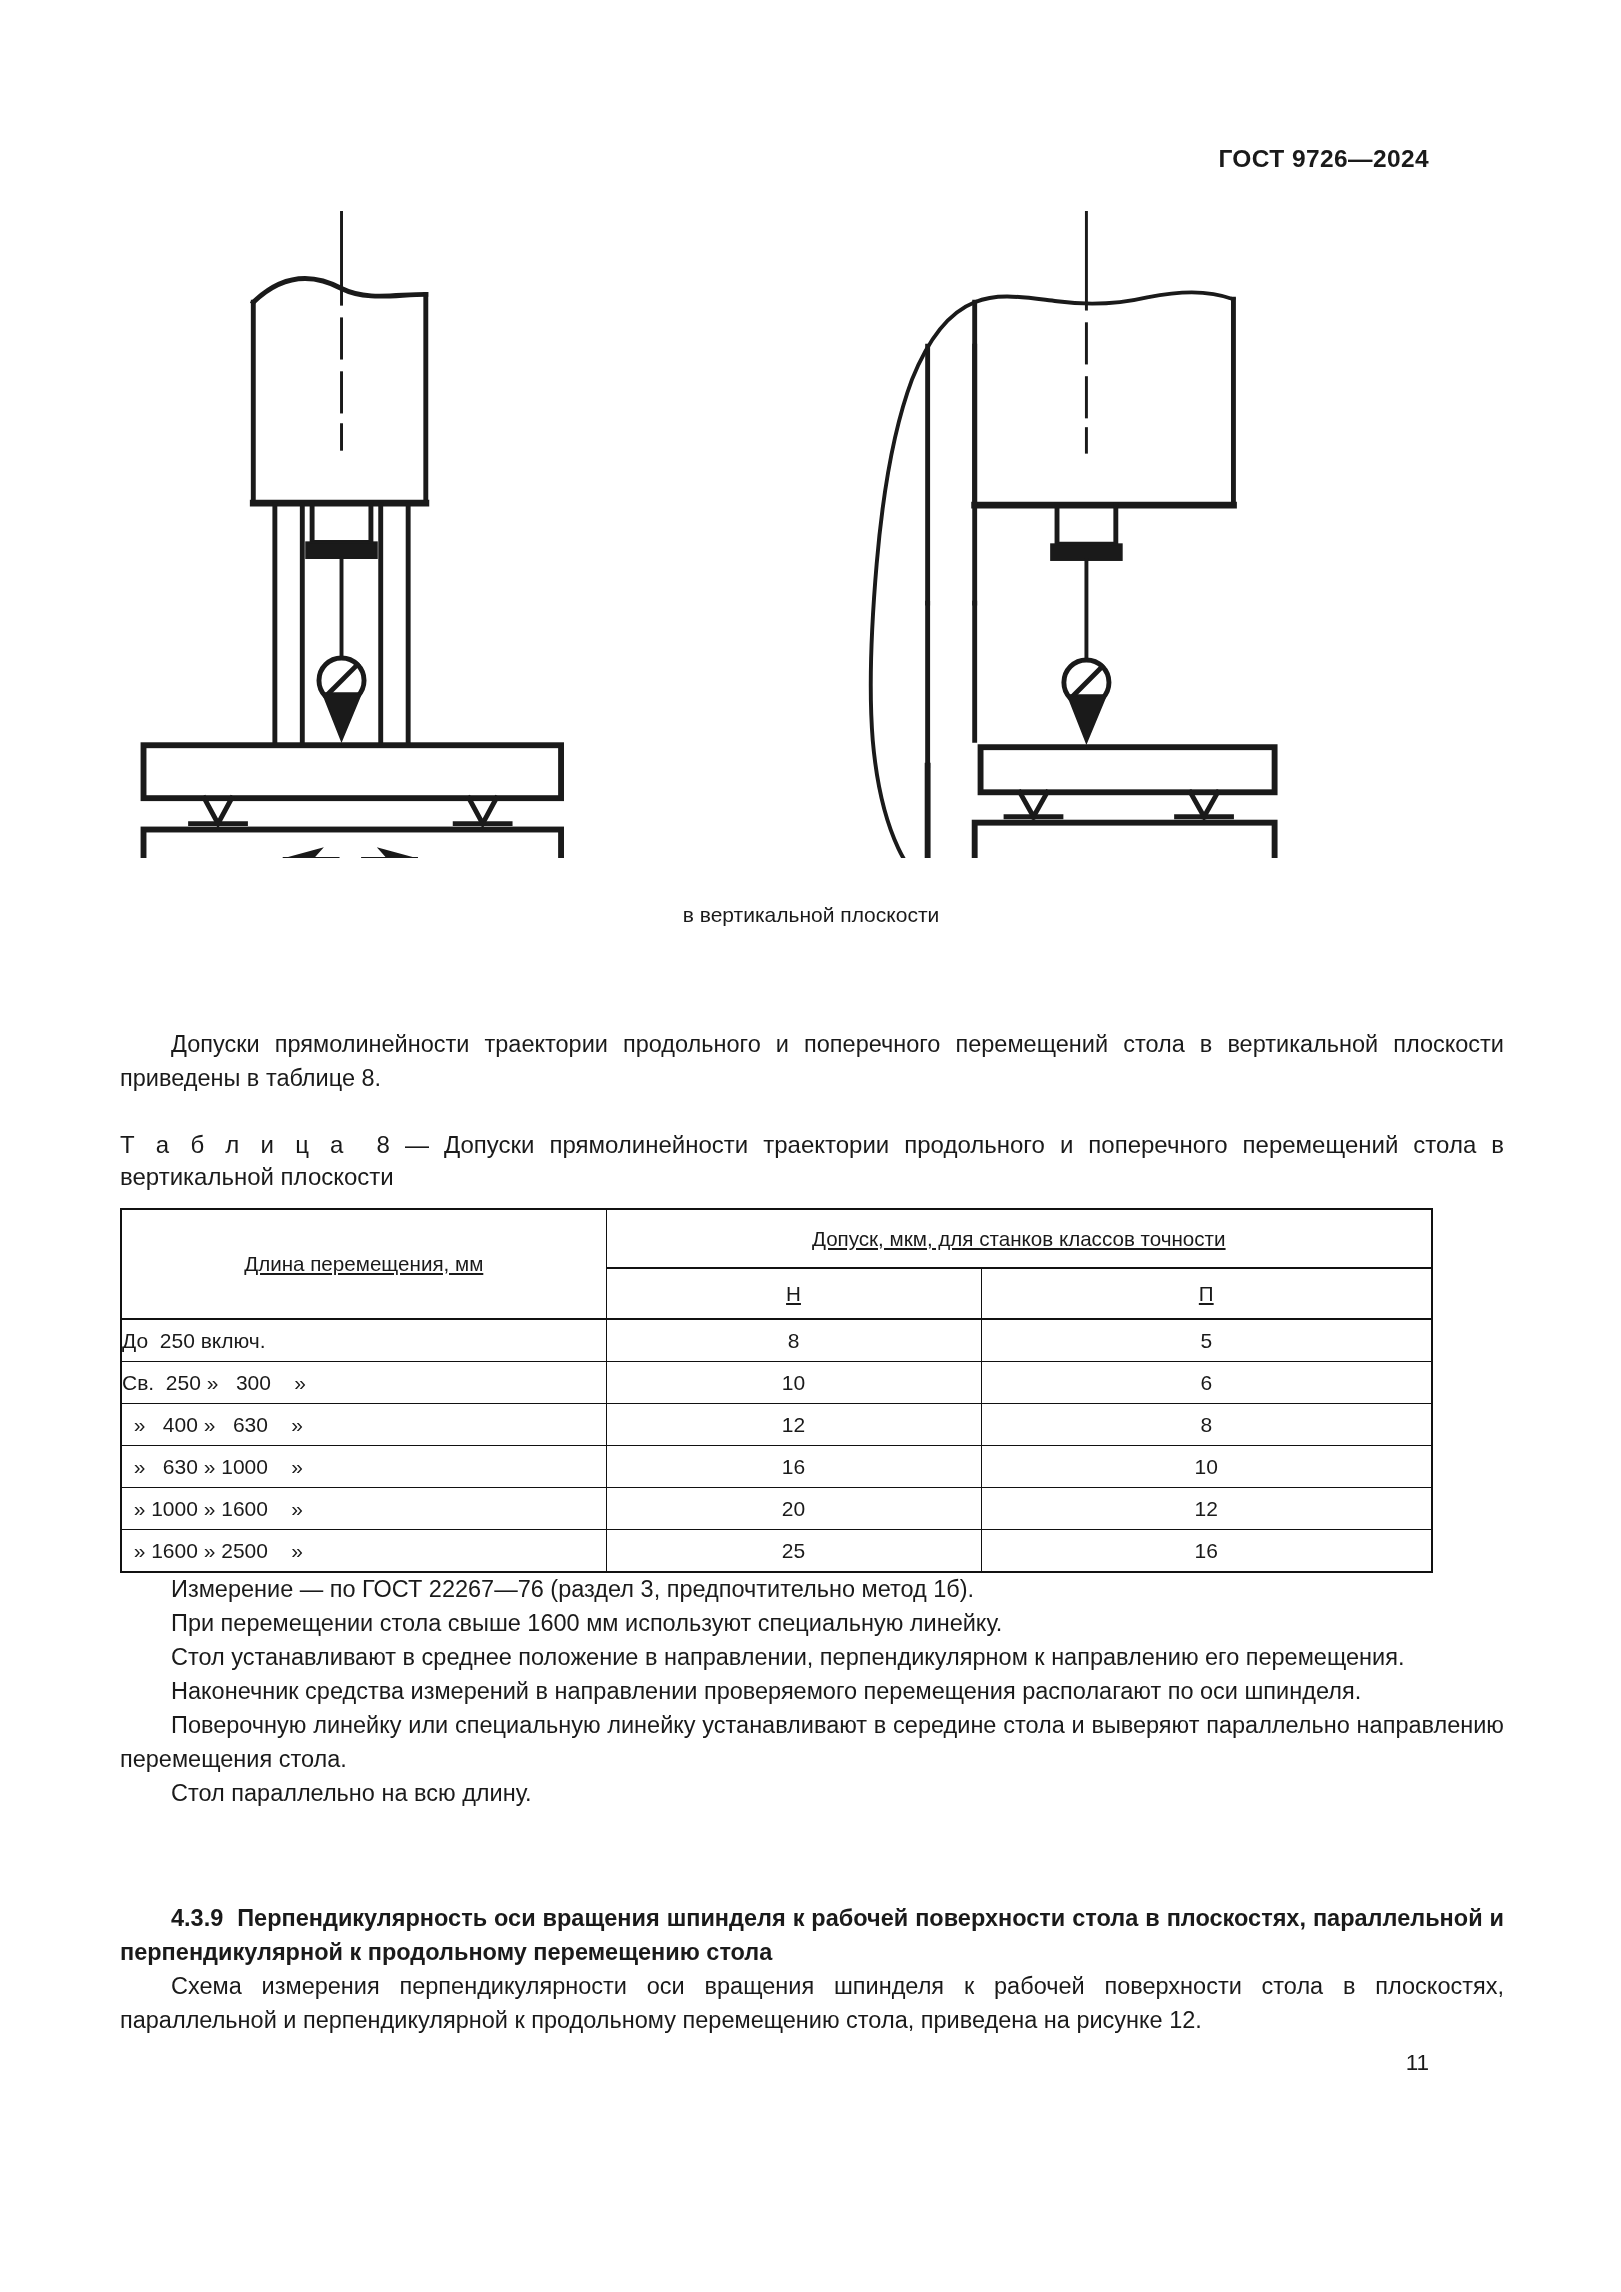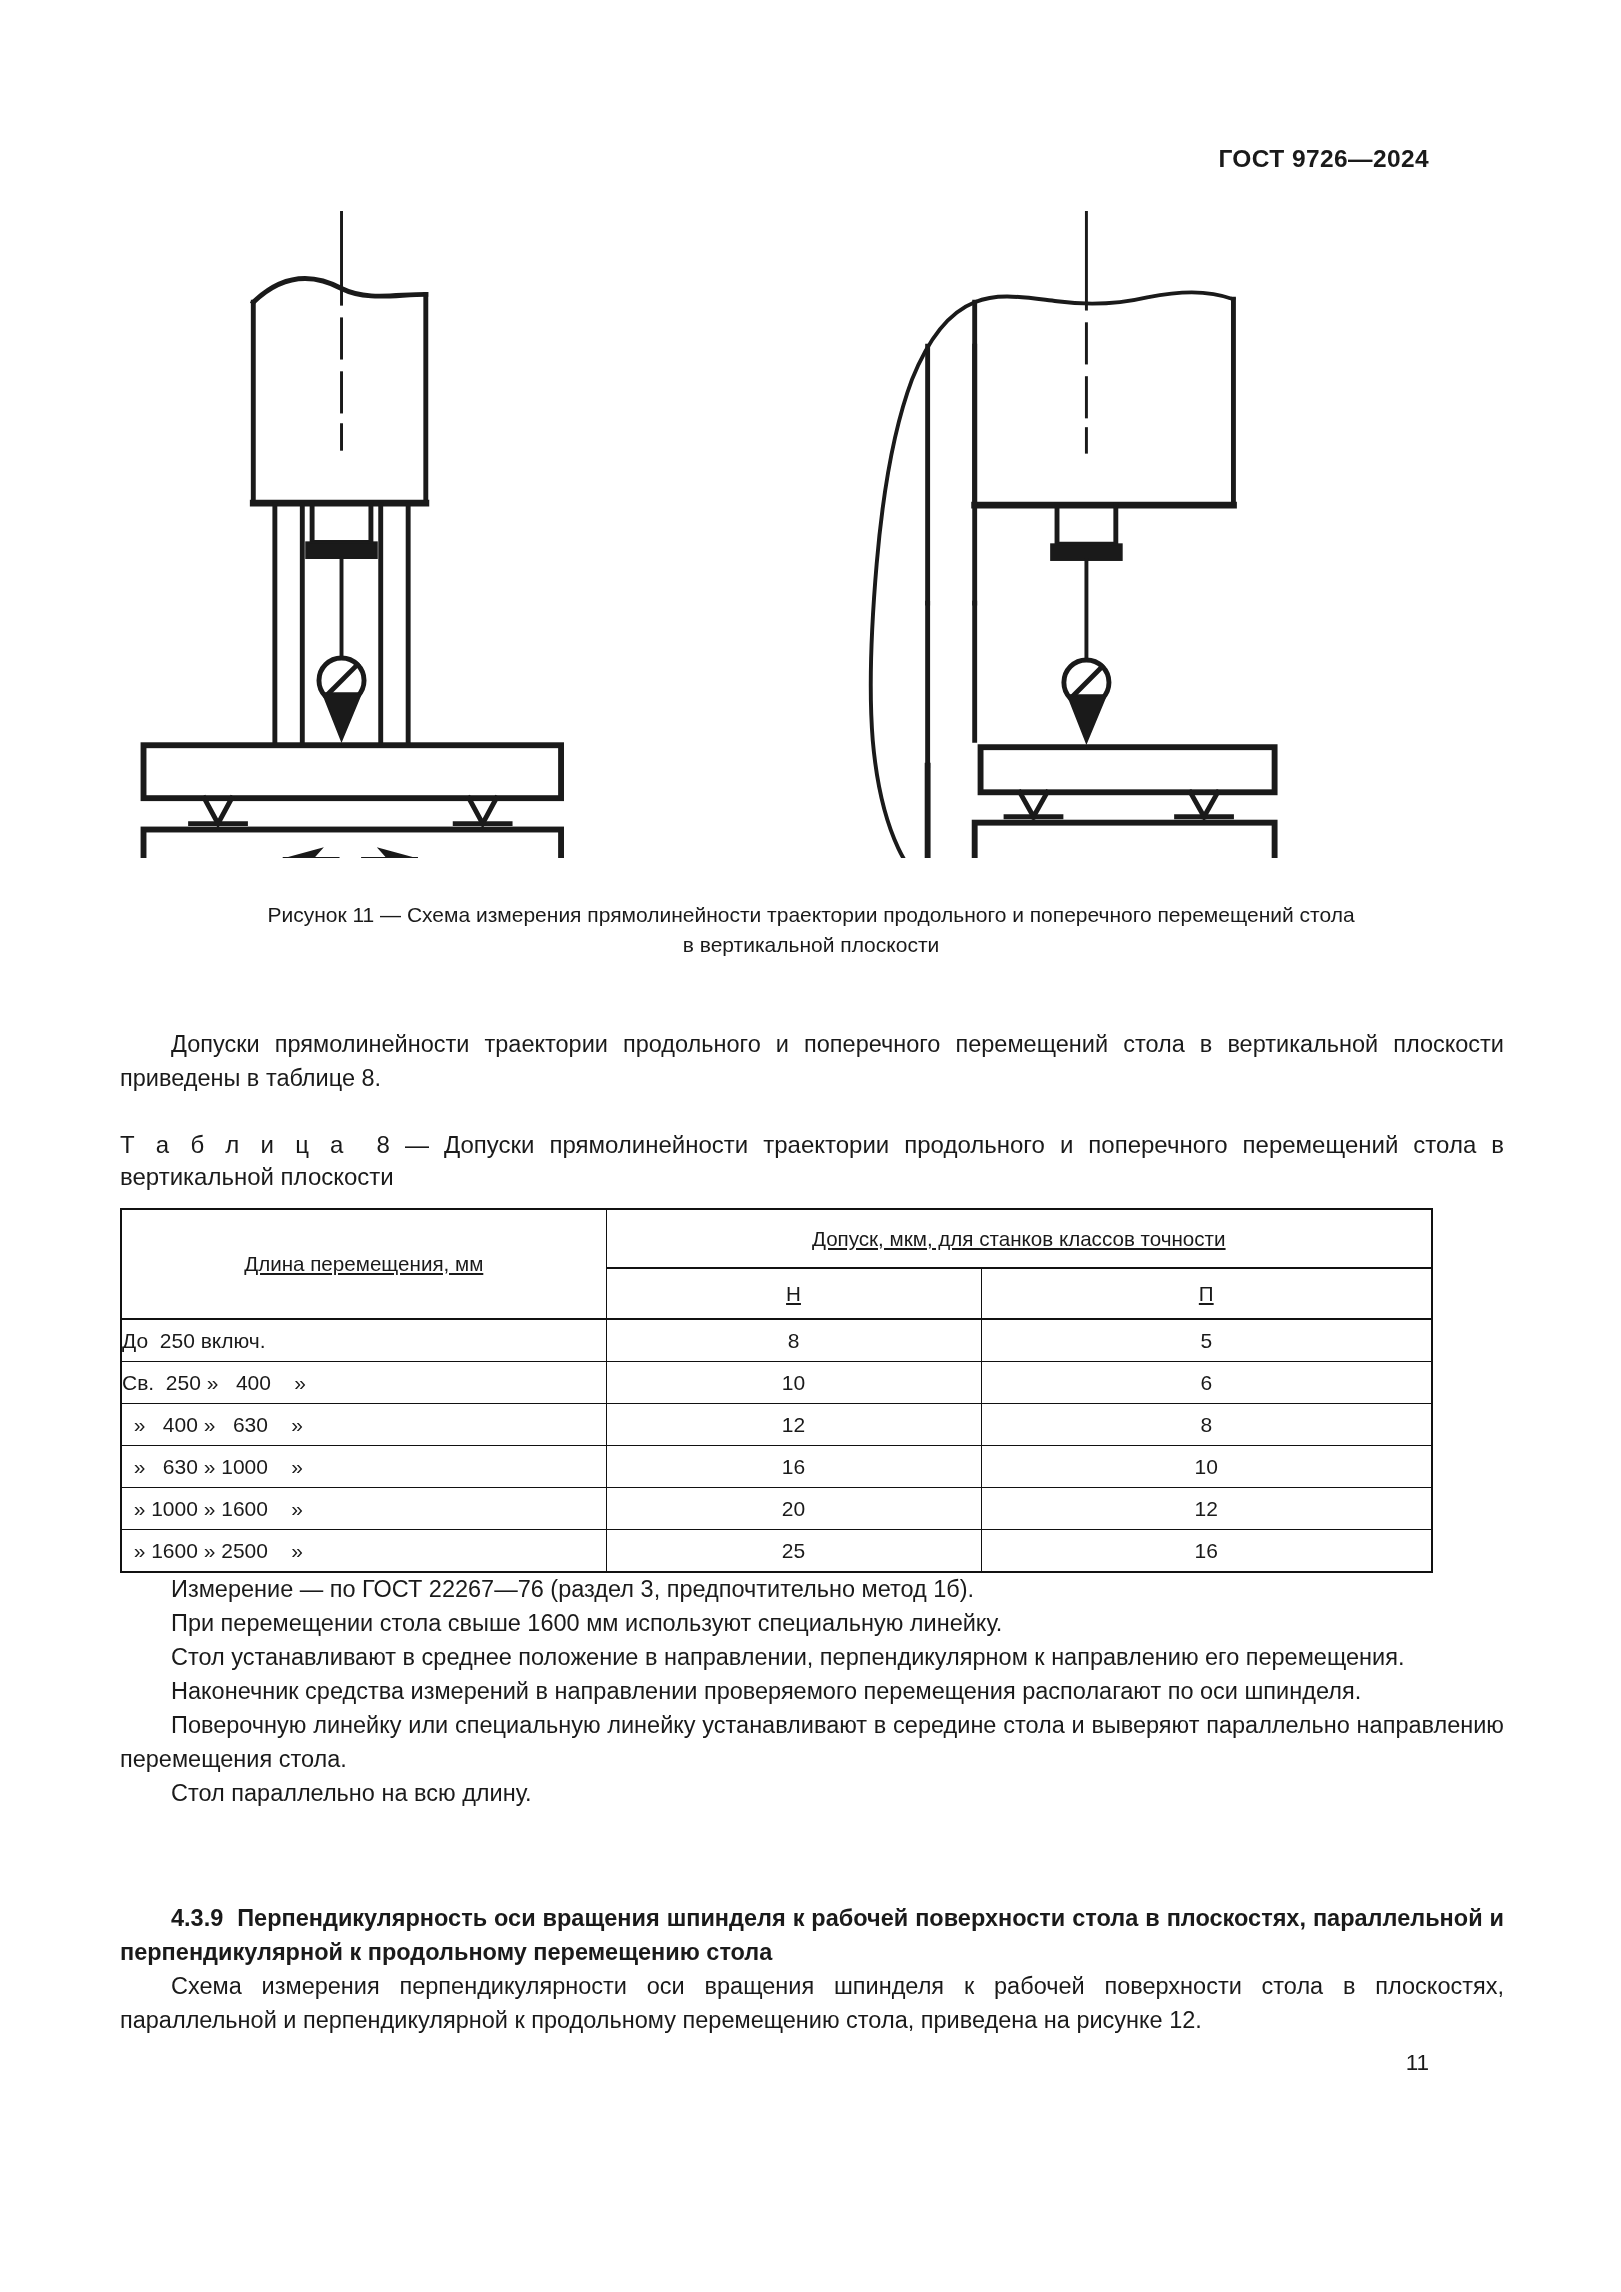--- a/index.html
+++ b/index.html
@@ -287,21 +287,20 @@
           <path d="M 418 722
                    C 452 726, 492 742, 540 756
                    C 580 768, 610 772, 632 762" stroke-width="4"></path>
         </g>
 
       </g>
     </svg>
   </div>
 
   <div class="fig-caption">
-    <span class="ln">Рисунок 11 — Схема измерения прямолинейности траектории продольного и поперечного перемещений стола</span>
     <span class="ln">в  вертикальной плоскости</span>
   </div>
 
   <div class="para" id="p-intro">
     <span class="ind"></span><span>Допуски прямолинейности траектории продольного и поперечного перемещений стола в вертикальной плоскости приведены в таблице 8.</span>
   </div>
 
   <div class="table-title">
     <span class="sp">Т а б л и ц а</span><span>&nbsp;&nbsp;</span><span>8</span><span>&nbsp;</span><span>—</span><span>&nbsp;</span><span>Допуски прямолинейности траектории продольного и поперечного перемещений стола в вертикальной плоскости</span>
   </div>
@@ -322,21 +321,21 @@
           <th class="h-cls thick-bot">Н</th>
           <th class="h-cls thick-bot outer-r">П</th>
         </tr>
 
         <tr>
           <td class="c-len outer-l">До  250 включ.</td>
           <td class="c-val">8</td>
           <td class="c-val outer-r">5</td>
         </tr>
         <tr>
-          <td class="c-len outer-l">Св.  250 »   400    »</td>
+          <td class="c-len outer-l">Св.  250 »   300    »</td>
           <td class="c-val">10</td>
           <td class="c-val outer-r">6</td>
         </tr>
         <tr>
           <td class="c-len outer-l">  »   400 »   630    »</td>
           <td class="c-val">12</td>
           <td class="c-val outer-r">8</td>
         </tr>
         <tr>
           <td class="c-len outer-l">  »   630 » 1000    »</td>

